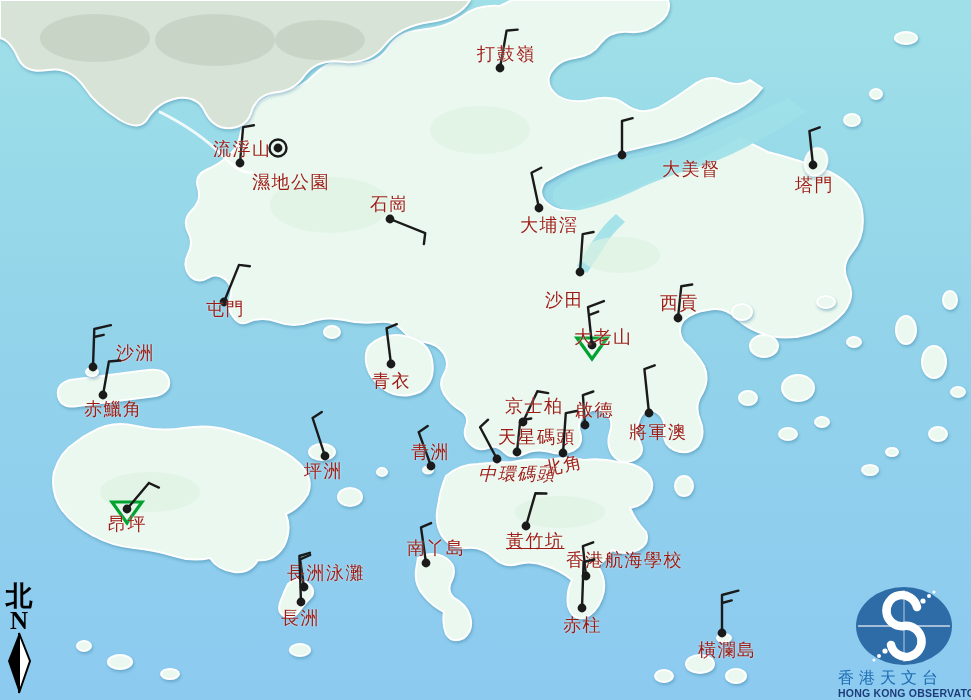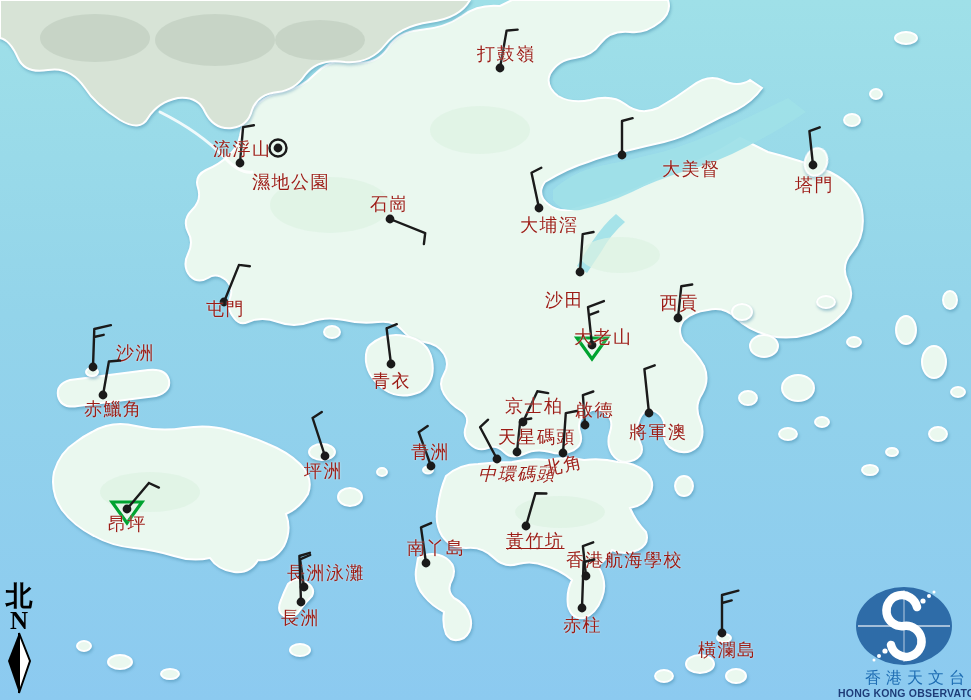--- a/index.html
+++ b/index.html
@@ -23,21 +23,21 @@
   #title-bar span{font-size:23px;color:#000;padding-left:3px;letter-spacing:.5px;white-space:nowrap;}
   .station{position:absolute;width:120px;height:120px;pointer-events:none;}
   .station-label{
     position:absolute;color:var(--label-red);font-size:18px;letter-spacing:1.5px;
     white-space:nowrap;line-height:19px;text-shadow:0 0 2px rgba(255,255,255,.75);
   }
   .station-label.tilt{transform:rotate(-12deg);}
   #north-indicator{position:absolute;left:2px;top:582px;width:34px;text-align:center;color:#000;}
   #north-cn{font-size:27px;font-weight:700;line-height:28px;}
   #north-en{font-size:25px;font-weight:900;line-height:22px;font-family:"Liberation Serif",serif;}
-  #hko-logo{position:absolute;left:838px;top:586px;width:132px;text-align:right;}
+  #hko-logo{position:absolute;left:838px;top:586px;width:132px;text-align:left;}
   .logo-cn{color:var(--logo-text);font-size:16px;letter-spacing:5px;line-height:18px;margin-top:1px;white-space:nowrap;}
   .logo-en{color:var(--logo-navy);font-size:10.5px;font-weight:700;font-family:"Liberation Sans",sans-serif;letter-spacing:.2px;white-space:nowrap;}
 </style>
 </head>
 <body>
 
 <div id="stage" style="--sea-top: #9fe0e8; --sea-mid: #93d4ea; --sea-bottom: #8ccaf0; --land: #eaf8ef; --coast: #ffffff; --urban: #d7e3d6; --label-red: #9b1c15; --logo-text: #1e6db3; --logo-navy: #1e3c78;">
 
   <svg id="map-svg" width="971" height="700" viewBox="0 0 971 700">
 

